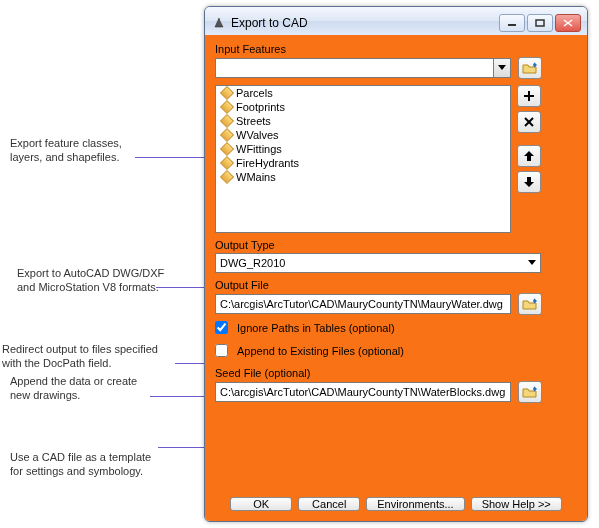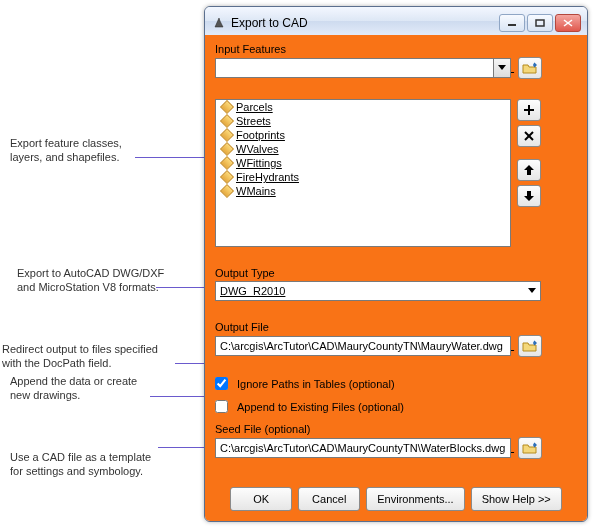--- a/index.html
+++ b/index.html
@@ -60,21 +60,21 @@
   .winbtn.close { background: linear-gradient(180deg,#f4a6a0,#e0584d); border-color:#b3473d; color:#fff;}
 
   .client {
     position: absolute;
     top: 28px; left: 0; right: 0; bottom: 0;
     background: #f97316;
     padding: 8px 10px 10px 10px;
   }
 
   .label { color: #000; margin-bottom: 2px; }
-  .row { margin-bottom: 20px; text-decoration: underline; }
+  .row { margin-bottom: 6px; }
 
   .combo {
     height: 20px;
     width: 296px;
     background: #fff;
     border: 1px solid #7a7a7a;
     display: inline-flex;
     align-items: center;
     vertical-align: middle;
   }
@@ -155,21 +155,21 @@
 
   .btnbar {
     position: absolute;
     bottom: 10px;
     left: 0; right: 0;
     display: flex;
     justify-content: center;
     gap: 6px;
   }
   .dlg-btn {
-    height: 24px;
+    height: 14px;
     min-width: 62px;
     padding: 0 10px;
     border: 1px solid #8a8a8a;
     border-radius: 3px;
     background: linear-gradient(180deg,#fdfdfd,#e6e6e6);
     font-size: 11px;
     display:flex; align-items:center; justify-content:center;
   }
 
   svg { display:block; }
@@ -251,25 +251,25 @@
     </div>
 
     <div class="row" style="display:flex;">
       <div class="listbox">
         <div class="listitem">
             <span class="diamond"></span>
             <span>Parcels</span>
           </div>
         <div class="listitem">
             <span class="diamond"></span>
+            <span>Footprints</span>
+          </div>
+        <div class="listitem">
+            <span class="diamond"></span>
             <span>Streets</span>
-          </div>
-        <div class="listitem">
-            <span class="diamond"></span>
-            <span>Footprints</span>
           </div>
         <div class="listitem">
             <span class="diamond"></span>
             <span>WValves</span>
           </div>
         <div class="listitem">
             <span class="diamond"></span>
             <span>WFittings</span>
           </div>
         <div class="listitem">

